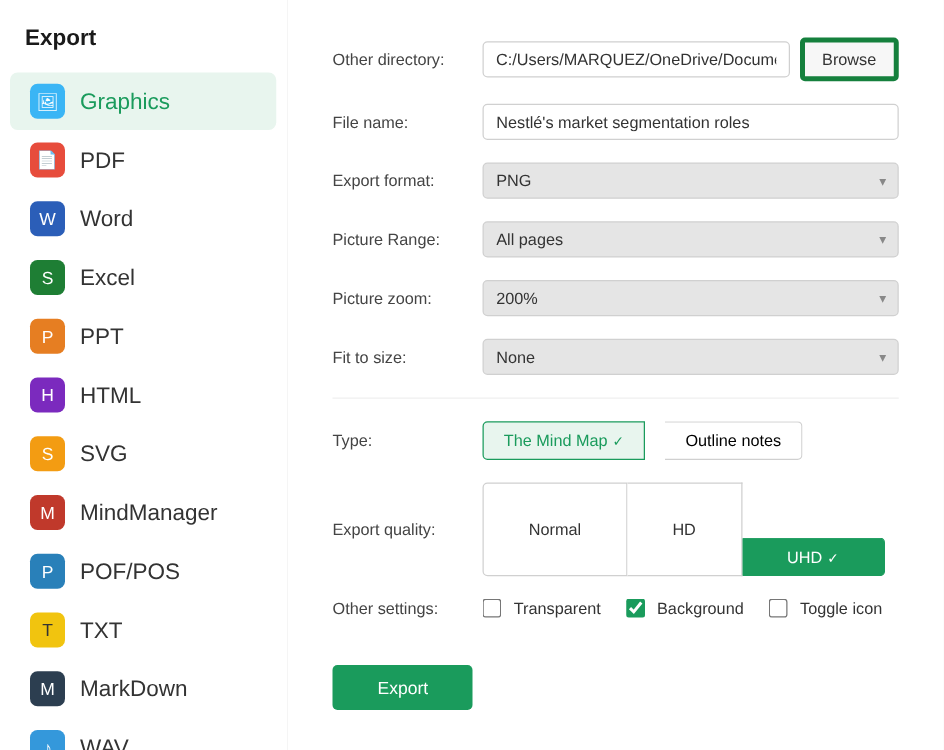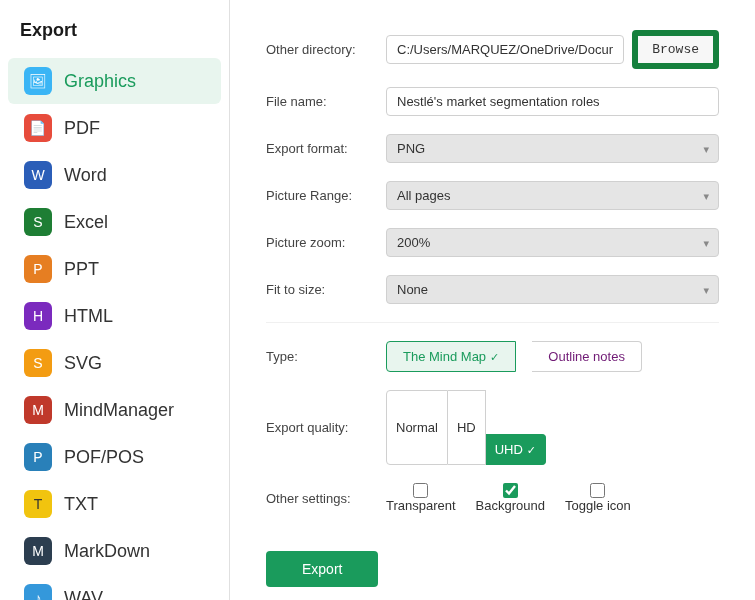--- a/index.html
+++ b/index.html
@@ -109,29 +109,28 @@
       border: 1px solid #d0d0d0;
       border-radius: 4px;
       padding: 6px 10px;
       font-size: 13px;
       color: #333;
       background: #fff;
       outline: none;
     }
 
     .btn-browse {
-      border: 6px solid #15803d;
+      border: 4px solid #15803d;
       background: #f7f7f7;
       border-radius: 4px;
       padding: 6px 14px;
       font-size: 13px;
       cursor: pointer;
       color: #333;
       white-space: nowrap;
-      font-family: Liberation Mono, monospace;
     }
 
     .select-wrap {
       flex: 1;
       position: relative;
     }
 
     .select-input {
       width: 100%;
       border: 1px solid #d0d0d0;
@@ -160,21 +159,21 @@
       display: flex;
       gap: 16px;
     }
 
     .type-btn {
       border: 1px solid #d0d0d0;
       background: #fff;
       padding: 7px 16px;
       font-size: 13px;
       cursor: pointer;
-      color: #701a75;
+      color: #000000;
     }
 
     .type-btn:first-child {
       border-radius: 4px 0 0 4px;
     }
     .type-btn:last-child {
       border-radius: 0 4px 4px 0;
       border-left: none;
     }
 
@@ -193,21 +192,21 @@
 
     
     .quality-btn-group {
       display: flex;
       gap: 0;
     }
 
     .quality-btn {
       border: 1px solid #d0d0d0;
       background: #fff;
-      padding: 7px 9px;
+      padding: 7px 36px;
       font-size: 13px;
       cursor: pointer;
       color: #333;
     }
 
     .quality-btn:first-child { border-radius: 4px 0 0 4px; }
     .quality-btn:last-child { border-radius: 0 4px 4px 0; border-left: none; margin-top: 44px; }
     .quality-btn:not(:first-child):not(:last-child) { border-left: none; }
 
     .quality-btn.active {
@@ -226,23 +225,22 @@
     
     .checkbox-group {
       display: flex;
       align-items: center;
       gap: 20px;
     }
 
     .checkbox-item {
       display: flex;
       align-items: center;
-      gap: 0;
-      cursor: pointer;
-      flex-direction: column;
+      gap: 10px;
+      cursor: pointer;
     }
 
     .checkbox-item input[type="checkbox"] {
       width: 15px;
       height: 15px;
       cursor: pointer;
       accent-color: #1a9b5c;
     }
 
     .checkbox-label {

